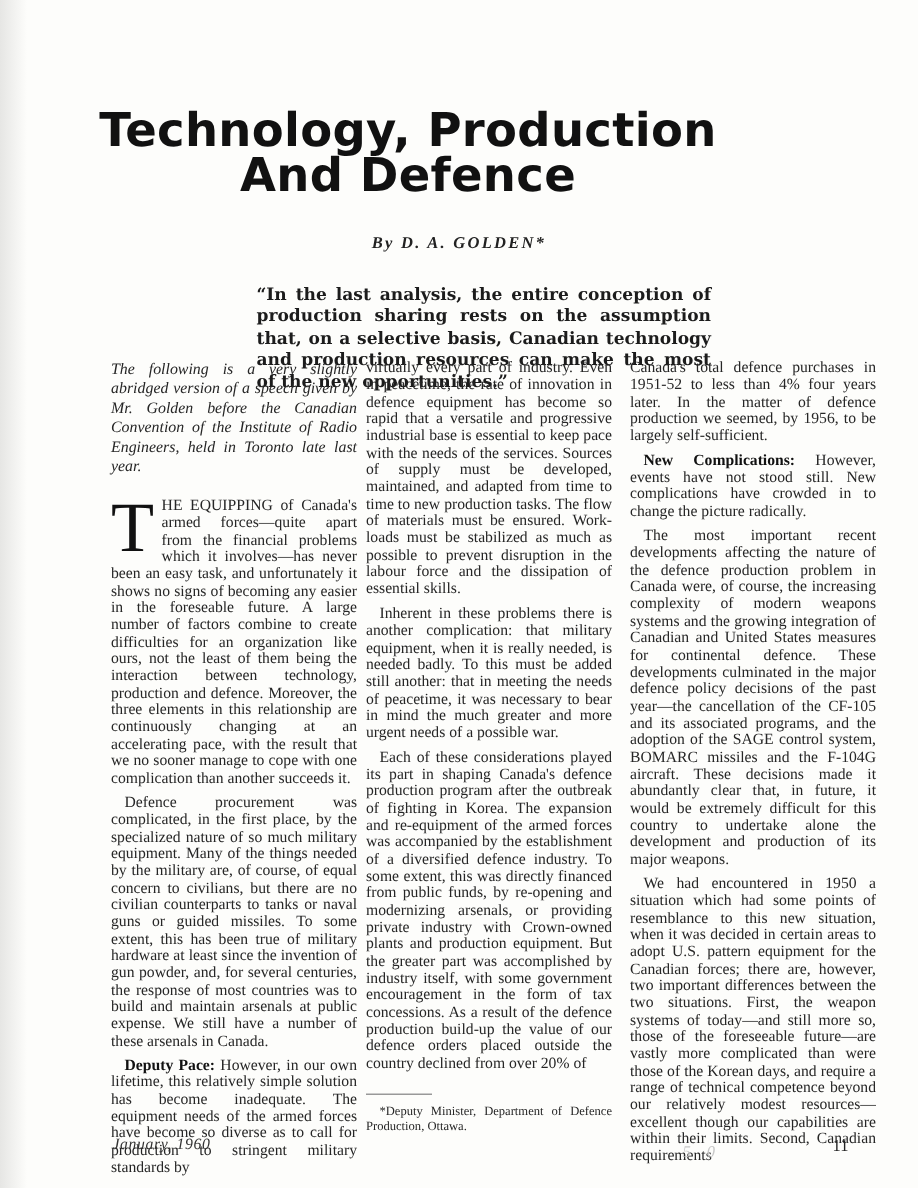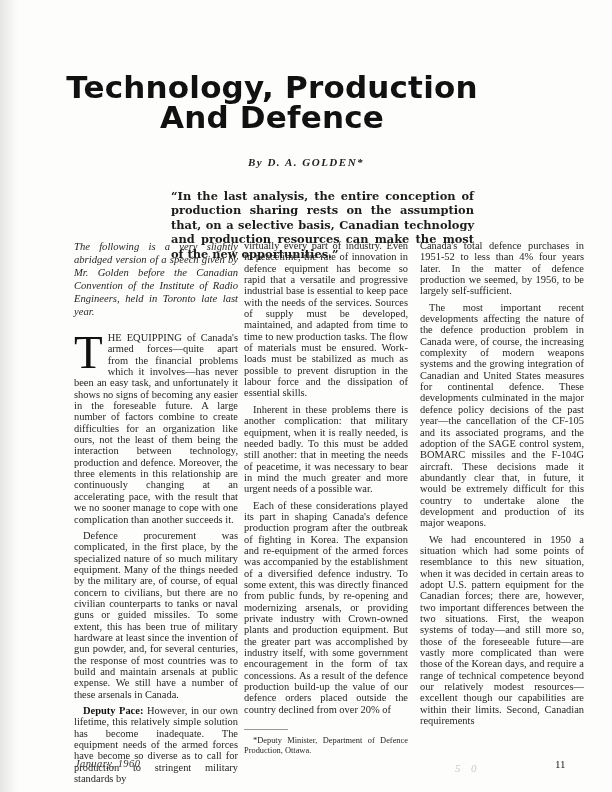--- a/index.html
+++ b/index.html
@@ -88,19 +88,20 @@
 <div class="col c2">
   <p class="noindent" id="p2b">virtually every part of industry. Even in peacetime, the rate of innovation in defence equipment has become so rapid that a versatile and progressive industrial base is essential to keep pace with the needs of the services. Sources of supply must be developed, maintained, and adapted from time to time to new production tasks. The flow of materials must be ensured. Work-loads must be stabilized as much as possible to prevent disruption in the labour force and the dissipation of essential skills.</p>
   <p>Inherent in these problems there is another complication: that military equipment, when it is really needed, is needed badly. To this must be added still another: that in meeting the needs of peacetime, it was necessary to bear in mind the much greater and more urgent needs of a possible war.</p>
   <p id="p4a">Each of these considerations played its part in shaping Canada's defence production program after the outbreak of fighting in Korea. The expansion and re-equipment of the armed forces was accompanied by the establishment of a diversified defence industry. To some extent, this was directly financed from public funds, by re-opening and modernizing arsenals, or providing private industry with Crown-owned plants and production equipment. But the greater part was accomplished by industry itself, with some government encouragement in the form of tax concessions. As a result of the defence production build-up the value of our defence orders placed outside the country declined from over 20% of</p>
   <div class="footnote-rule"></div>
   <p class="footnote">*Deputy Minister, Department of Defence Production, Ottawa.</p>
 </div>
 
 <div class="col c3">
   <p class="noindent" id="p4b">Canada's total defence purchases in 1951-52 to less than 4% four years later. In the matter of defence production we seemed, by 1956, to be largely self-sufficient.</p>
+  <p><span class="runhead">New Complications:</span> <span>However, events have not stood still. New complications have crowded in to change the picture radically.</span></p>
   <p>The most important recent developments affecting the nature of the defence production problem in Canada were, of course, the increasing complexity of modern weapons systems and the growing integration of Canadian and United States measures for continental defence. These developments culminated in the major defence policy decisions of the past year—the cancellation of the CF-105 and its associated programs, and the adoption of the SAGE control system, BOMARC missiles and the F-104G aircraft. These decisions made it abundantly clear that, in future, it would be extremely difficult for this country to undertake alone the development and production of its major weapons.</p>
   <p>We had encountered in 1950 a situation which had some points of resemblance to this new situation, when it was decided in certain areas to adopt U.S. pattern equipment for the Canadian forces; there are, however, two important differences between the two situations. First, the weapon systems of today—and still more so, those of the foreseeable future—are vastly more complicated than were those of the Korean days, and require a range of technical competence beyond our relatively modest resources—excellent though our capabilities are within their limits. Second, Canadian requirements</p>
 </div>
 
 <div class="footer-date">January, 1960</div>
 <div class="handwriting">5   0</div>
 <div class="page-num">11</div>
 
 </body></html>

